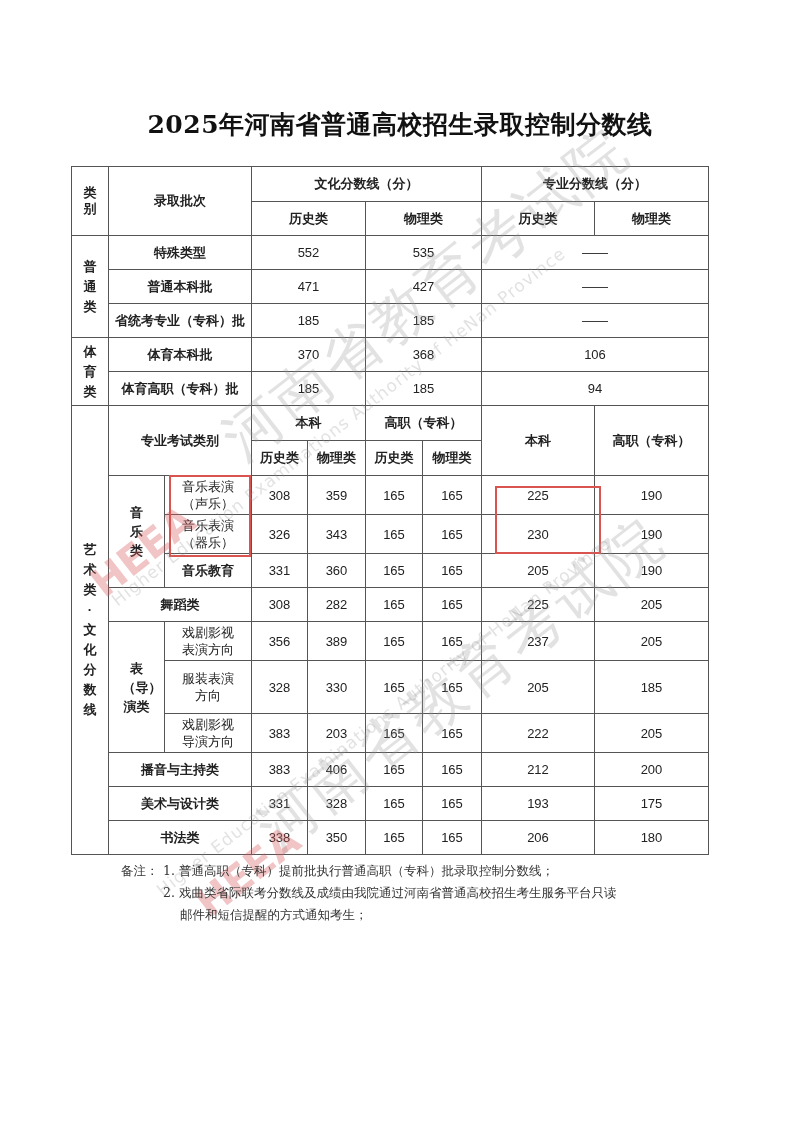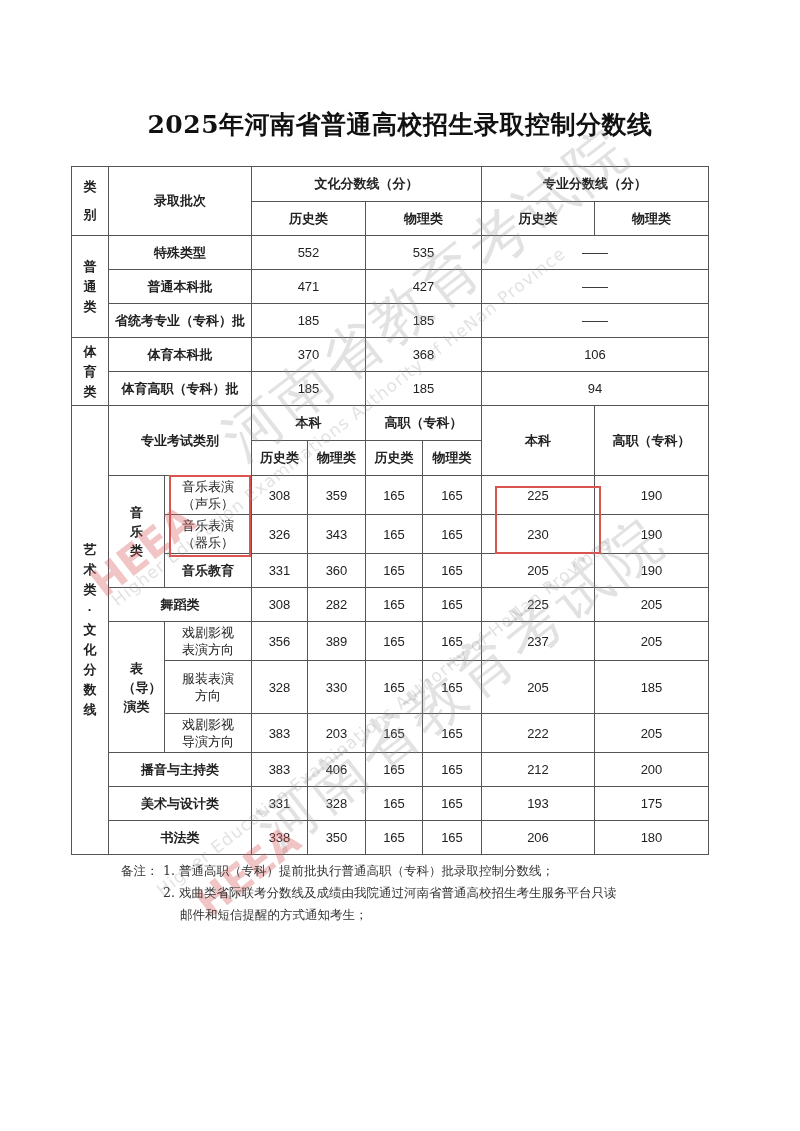--- a/index.html
+++ b/index.html
@@ -60,21 +60,21 @@
     <col style="width:56px">
       <col style="width:58px">
       <col style="width:57px">
       <col style="width:59px">
     <col style="width:113px">
       <col style="width:114px">
   </colgroup>
 
   <tbody>
       <tr style="height:35px">
-    <td rowspan="2" class="vert bold"><span style="display:inline-block;width:14px;line-height:28px">类别</span></td>
+    <td rowspan="2" class="vert bold"><span style="display:inline-block;width:14px;line-height:16px">类别</span></td>
     <td colspan="2" rowspan="2" class="hdr">录取批次</td>
     <td colspan="4" class="hdr">文化分数线（分）</td>
     <td colspan="2" class="hdr">专业分数线（分）</td>
   </tr>
   <tr style="height:34px">
     <td colspan="2" class="hdr">历史类</td>
     <td colspan="2" class="hdr">物理类</td>
     <td class="hdr">历史类</td>
     <td class="hdr">物理类</td>
   </tr>

